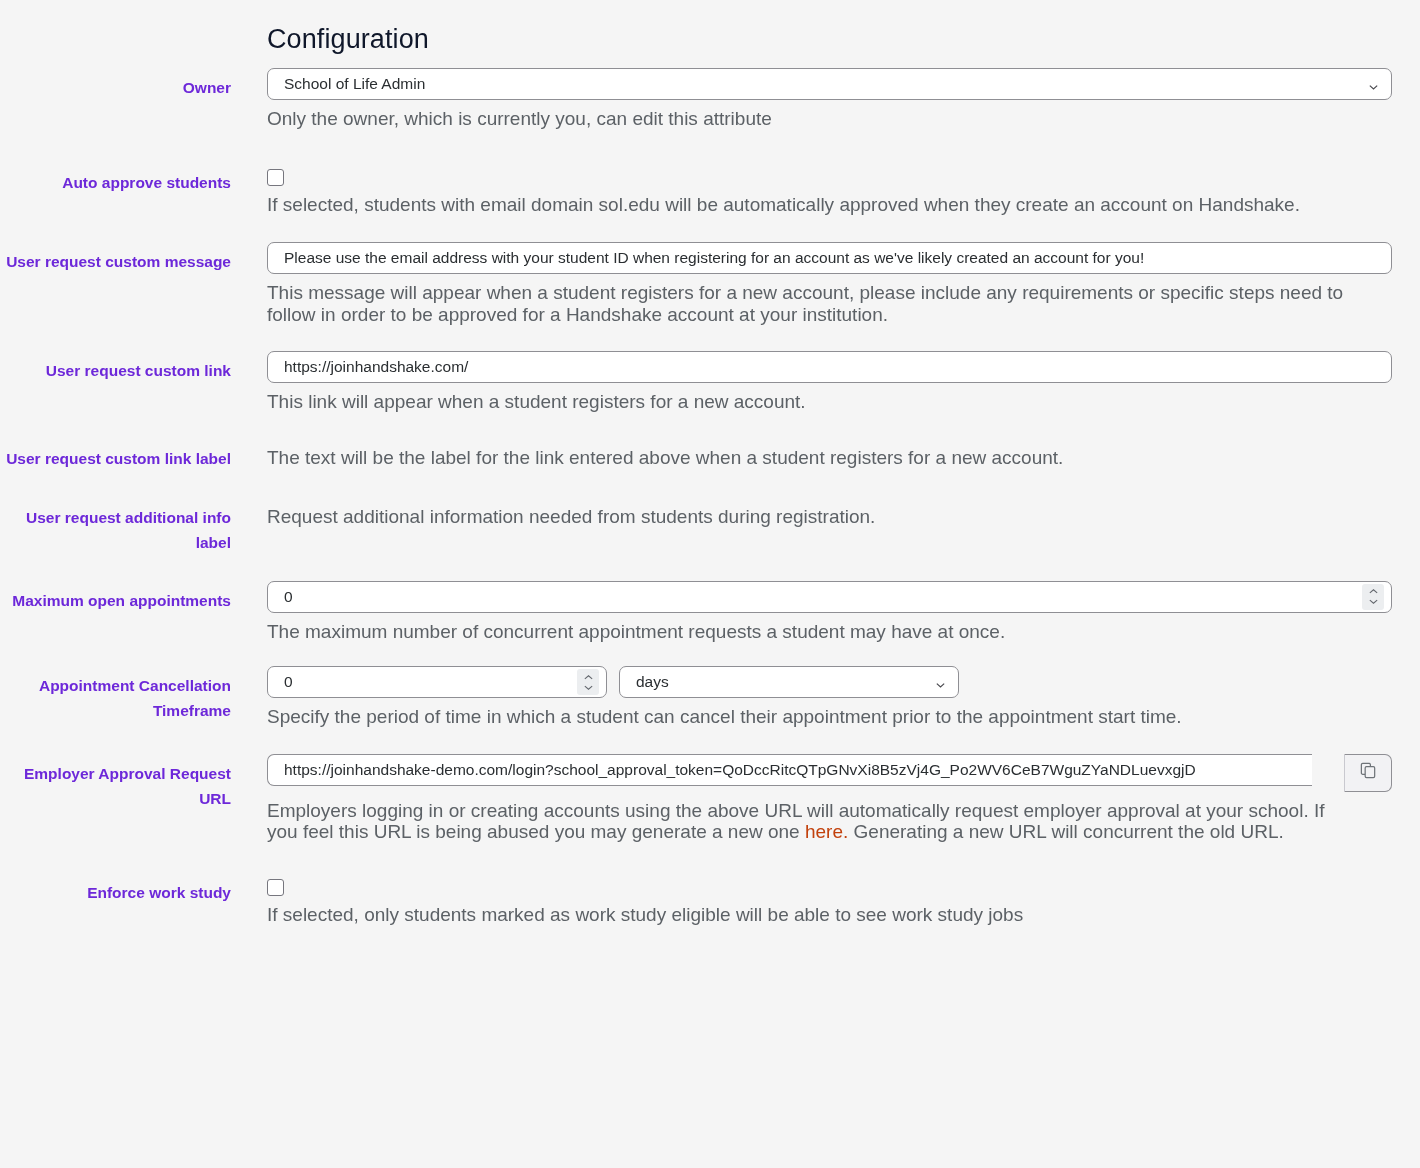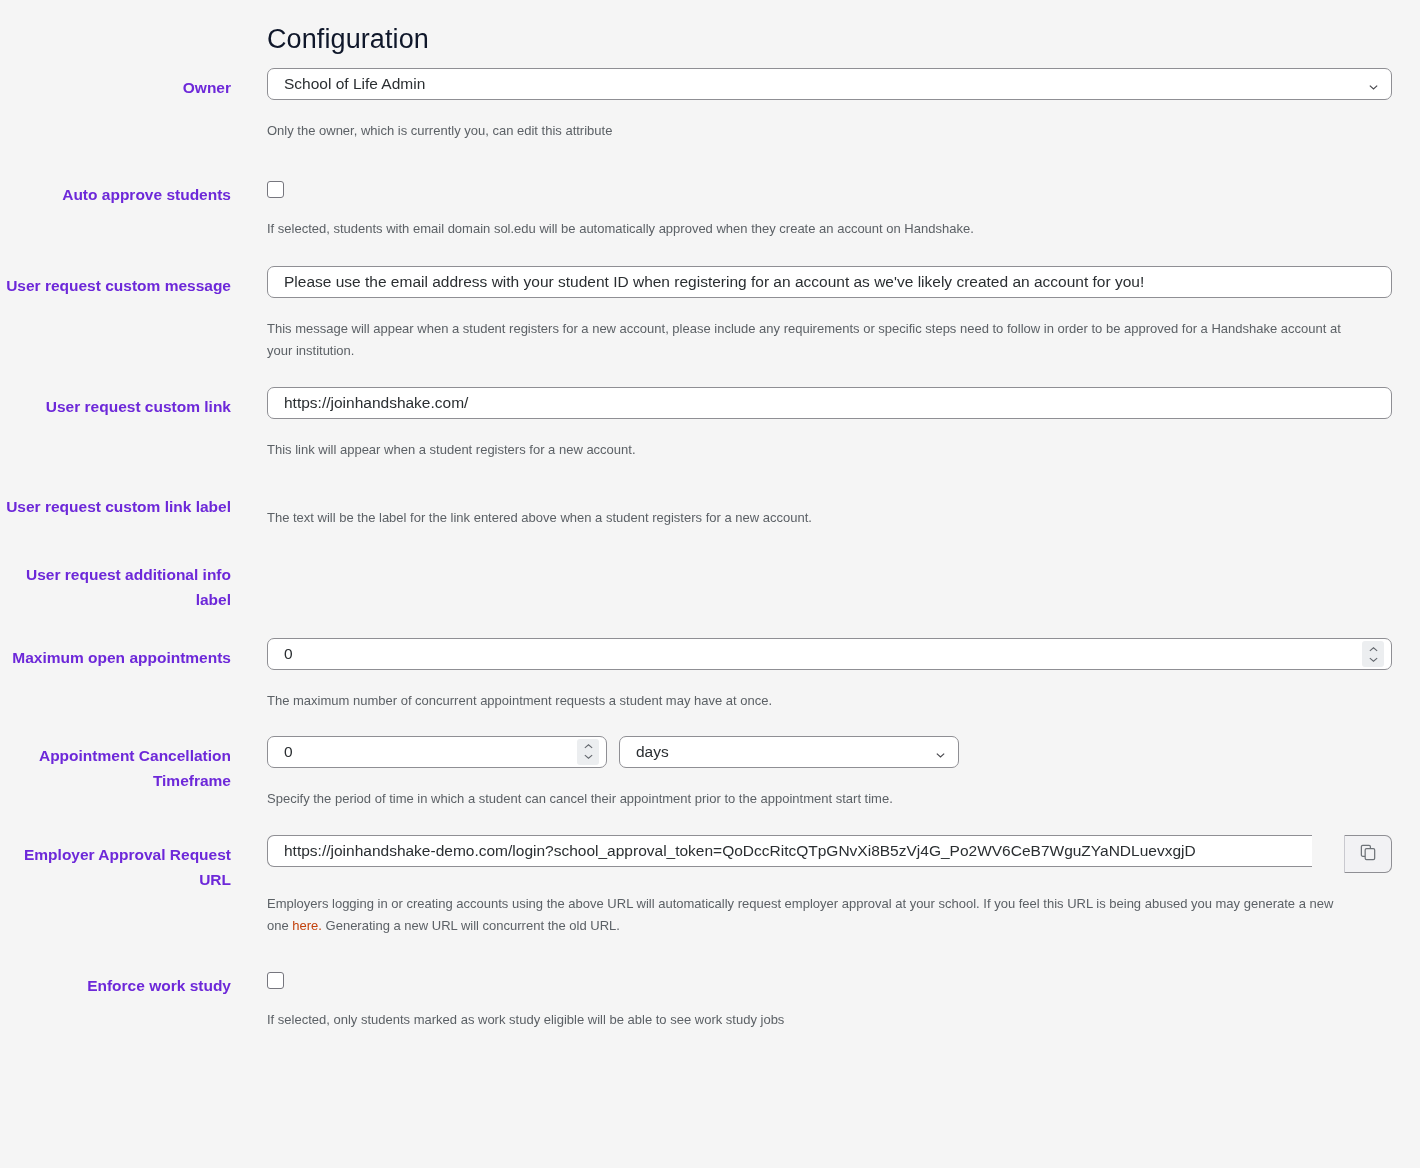--- a/index.html
+++ b/index.html
@@ -85,24 +85,24 @@
     position: absolute;
     right: 12px;
     top: 50%;
     transform: translateY(-50%);
     width: 11px;
     height: 11px;
     display: block;
   }
 
   .helper {
-    font-size: 13px;
+    font-size: 19px;
     color: #5c6166;
     line-height: 21.5px;
-    margin-top: 20px;
+    margin-top: 8px;
     max-width: 1090px;
   }
 
   .helper a {
     color: #c2410c;
     text-decoration: none;
   }
 
   .checkbox {
     width: 17px;
@@ -239,20 +239,21 @@
       <div class="field-col">
         <div class="helper">The text will be the label for the link entered above when a student registers for a new account.</div>
       </div>
     </div>
 
     <div class="gap-e"></div>
 
     <div class="row">
       <div class="label-col">User request additional info label</div>
       <div class="field-col">
+        <div class="helper">Request additional information needed from students during registration.</div>
       </div>
     </div>
 
     <div class="gap-f"></div>
 
     <div class="row">
       <div class="label-col">Maximum open appointments</div>
       <div class="field-col">
         <div class="num-wrap">
           <div class="text-input">

